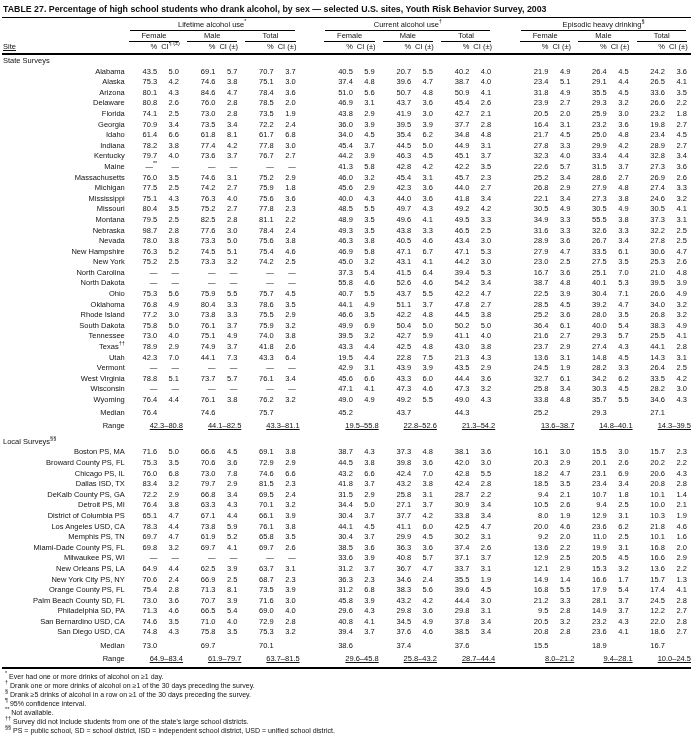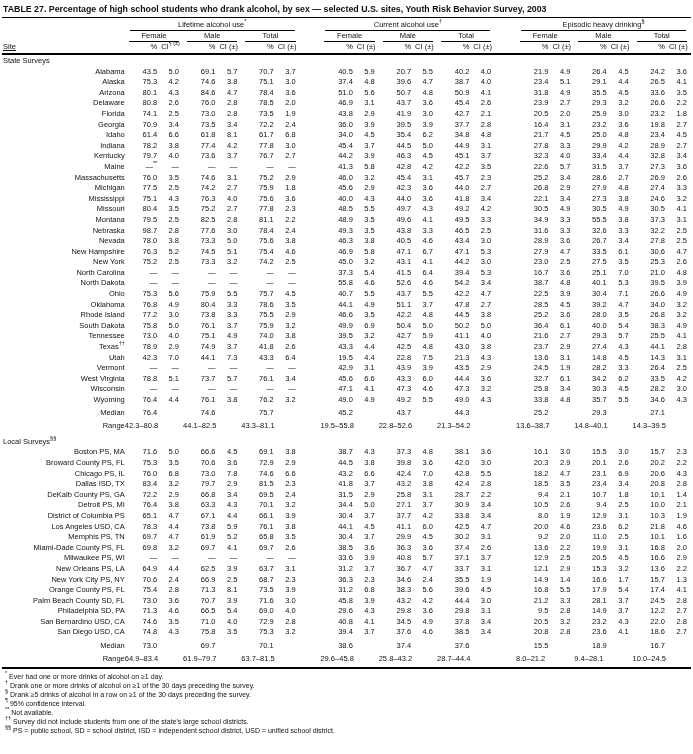--- a/index.html
+++ b/index.html
@@ -61,21 +61,21 @@
   sup {
     font-size: 5.5px;
     line-height: 0;
     position: relative;
     top: -0.5px;
     vertical-align: super;
   }
   td.site { text-align: right; padding-left: 8px; overflow: visible; margin-left: 20px; }
   td.pct  { text-align: right; padding-right: 3px; }
   td.ci   { text-align: right; padding-right: 4px; }
-  td.range-val { text-align: left; }
+  td.range-val { text-align: right; text-decoration: underline; }
   tr.section-row td { padding-left: 1px; padding-top: 1px; }
   tr.section-row.local td { padding-top: 5px; }
   tr.median-row td, tr.range-row td { padding-top: 2.5px; }
   tr.median-row td.site, tr.range-row td.site { padding-left: 1px; }
   tbody tr:last-child td { border-bottom: 2px solid #000; padding-bottom: 3px; }
   .footnotes { padding: 3px 0 0 3px; }
   .fn {
     font-size: 7px;
     line-height: 9px;
     padding-left: 10px;

